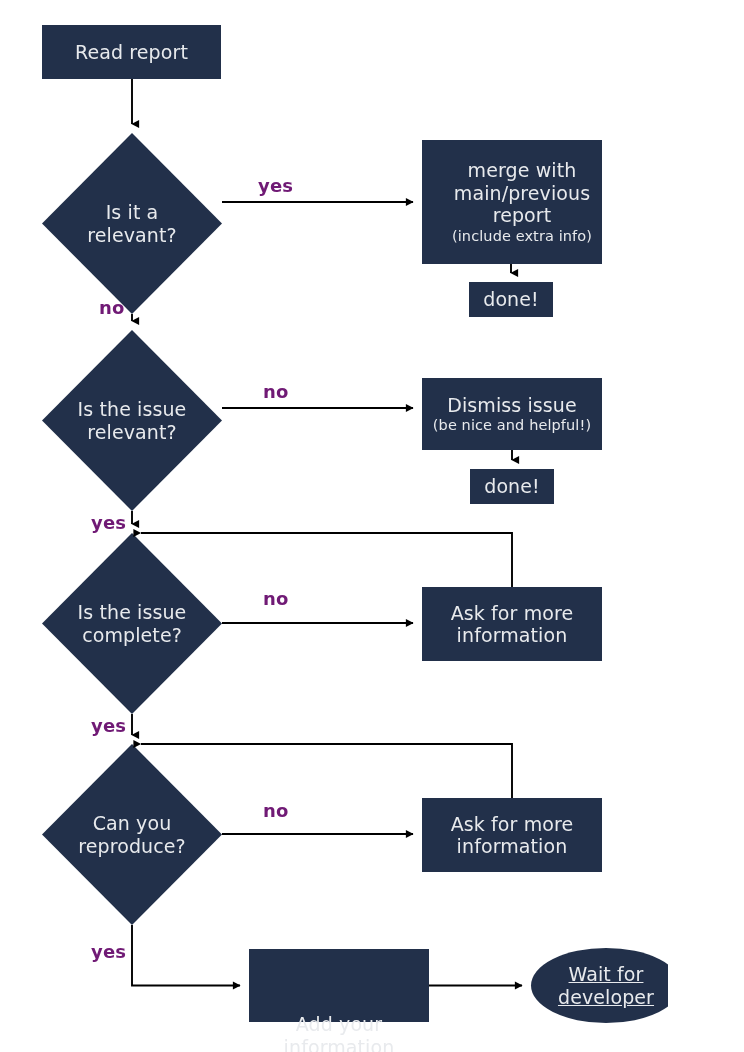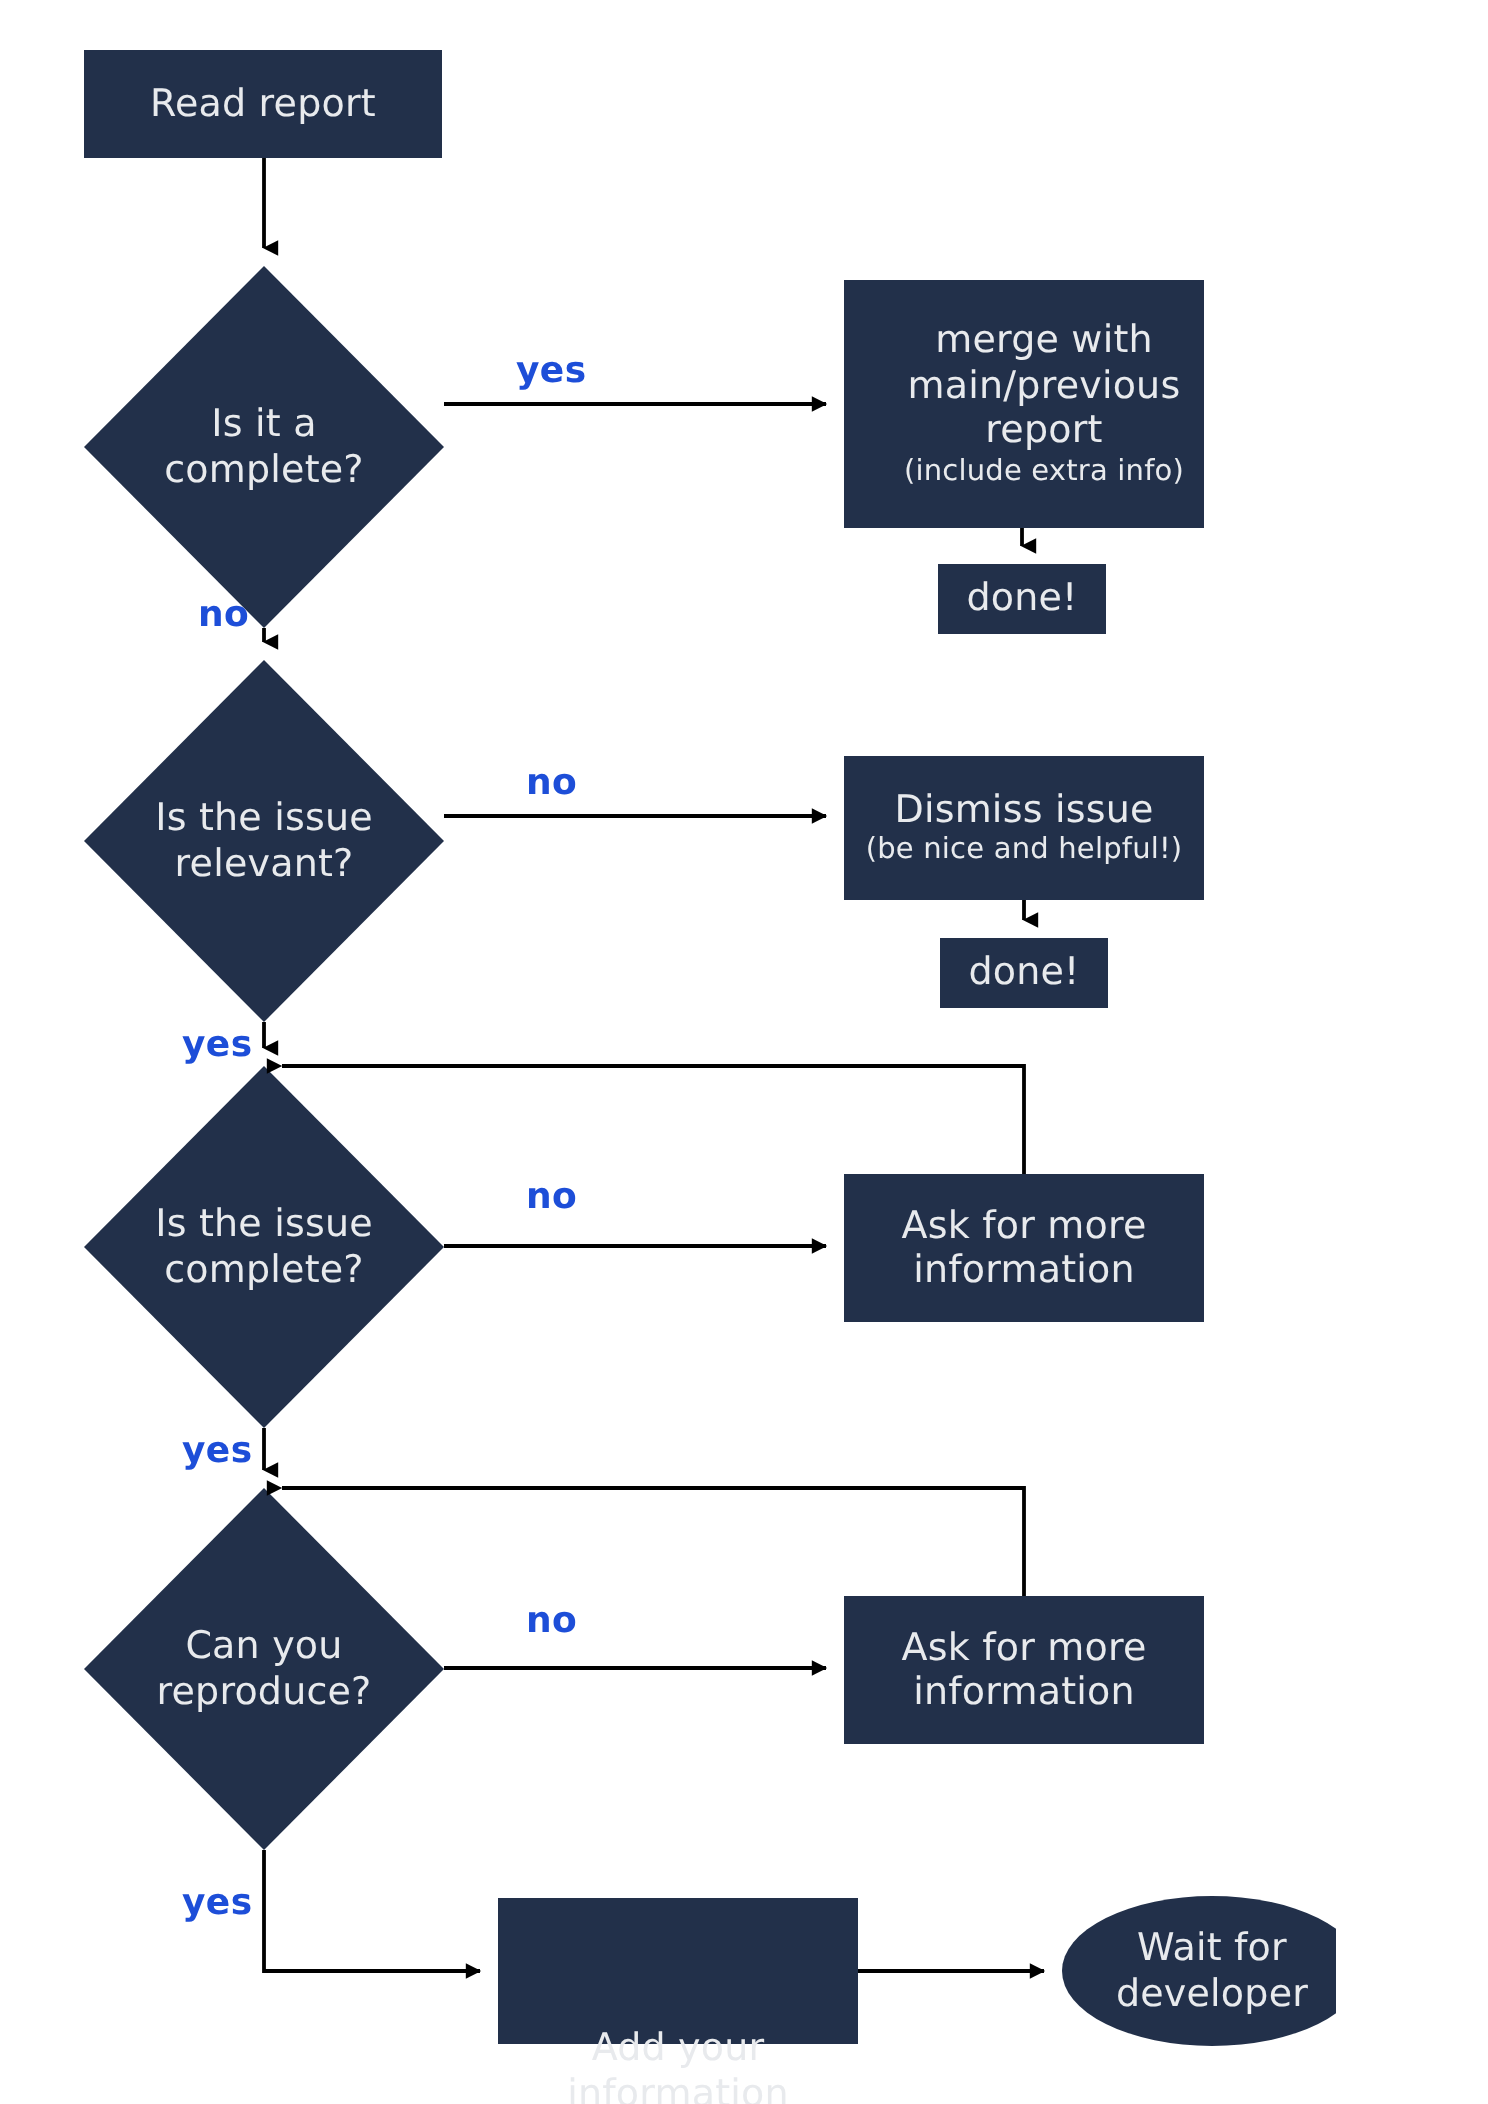--- a/index.html
+++ b/index.html
@@ -42,21 +42,21 @@
     letter-spacing: 0.1px;
     white-space: pre-line;
   }
   .node-label .sub {
     font-size: 14.5px;
     letter-spacing: 0.1px;
     margin-top: 1px;
   }
   .edge-label {
     position: absolute;
-    color: #1d4ed8;
+    color: #701a75;
     font-family: "DejaVu Sans", sans-serif;
     font-size: 18px;
     font-weight: bold;
     letter-spacing: 0.2px;
     pointer-events: none;
     white-space: nowrap;
   }
 </style>
 </head>
 <body>
@@ -147,21 +147,21 @@
       <path d="M429,985.5 L522,985.5" marker-end="url(#arrow-right)"></path>
     </g>
   </svg>
 
   <div class="node-label" style="left:42px; top:25px; width:179px; height:54px;">
     <span class="main">Read report</span>
   </div>
 
   <div class="node-label" style="left:42px; top:133px; width:180px; height:181px;">
     <span class="main">Is it a
-complete?</span>
+relevant?</span>
   </div>
 
   <div class="node-label" style="left:422px; top:140px; width:180px; height:124px;padding-left:10px;">
     <span class="main">merge with
 main/previous
 report</span>
     <span class="sub">(include extra info)</span>
   </div>
 
   <div class="node-label" style="left:469px; top:282px; width:84px; height:35px;">
@@ -200,21 +200,21 @@
   <div class="node-label" style="left:422px; top:798px; width:180px; height:74px;">
     <span class="main">Ask for more
 information</span>
   </div>
 
   <div class="node-label" style="left:249px; top:999px; width:180px; height:73px;">
     <span class="main">Add your
 information</span>
   </div>
 
-  <div class="node-label" style="left:531px; top:948px; width:150px; height:75px;">
+  <div class="node-label" style="left:531px; top:948px; width:150px; height:75px;text-decoration:underline;">
     <span class="main">Wait for
 developer</span>
   </div>
 
   <div class="edge-label" style="left:258px; top:175px;">yes</div>
   <div class="edge-label" style="left:99px; top:297px;">no</div>
   <div class="edge-label" style="left:263px; top:381px;">no</div>
   <div class="edge-label" style="left:91px; top:512px;">yes</div>
   <div class="edge-label" style="left:263px; top:588px;">no</div>
   <div class="edge-label" style="left:91px; top:715px;">yes</div>

